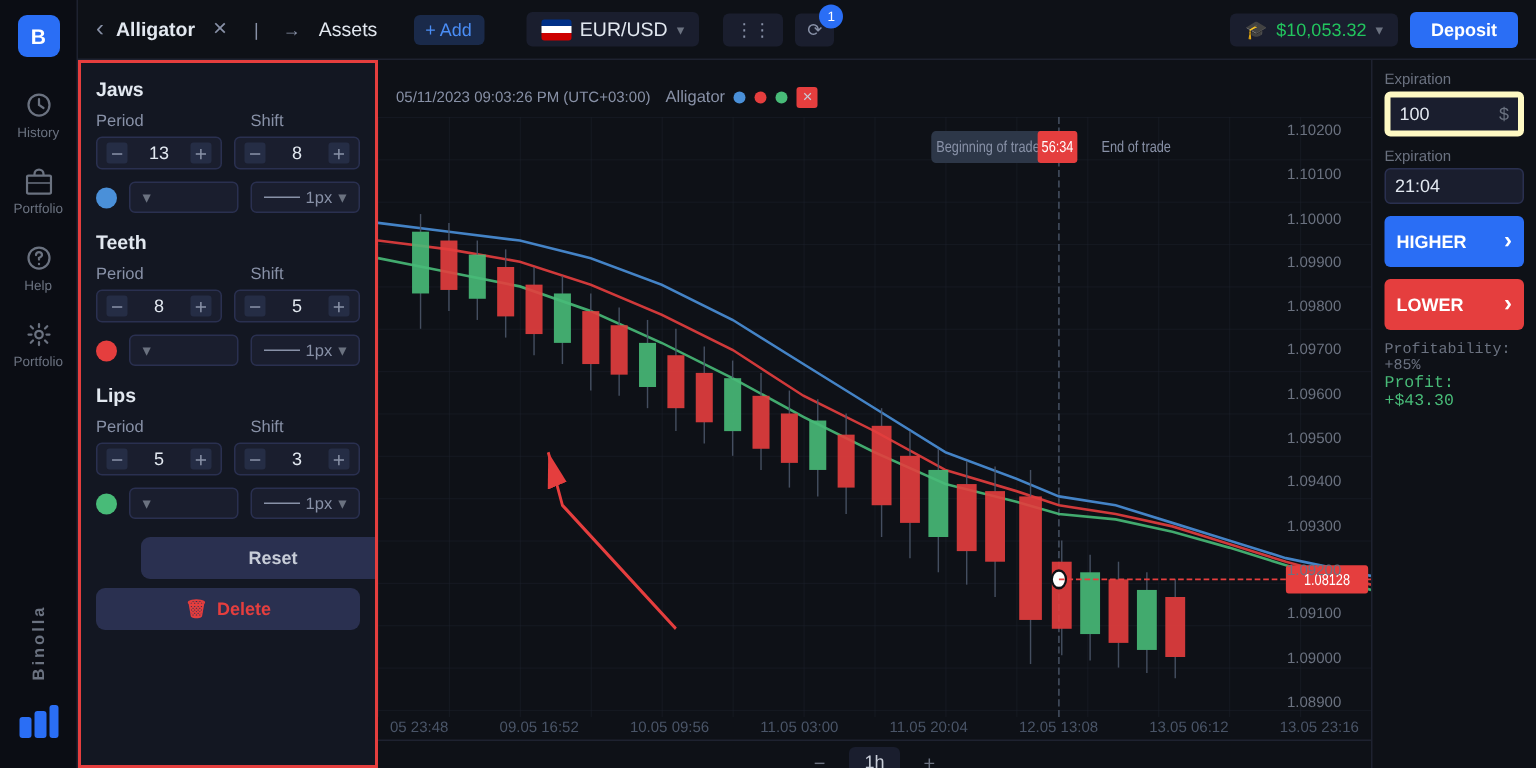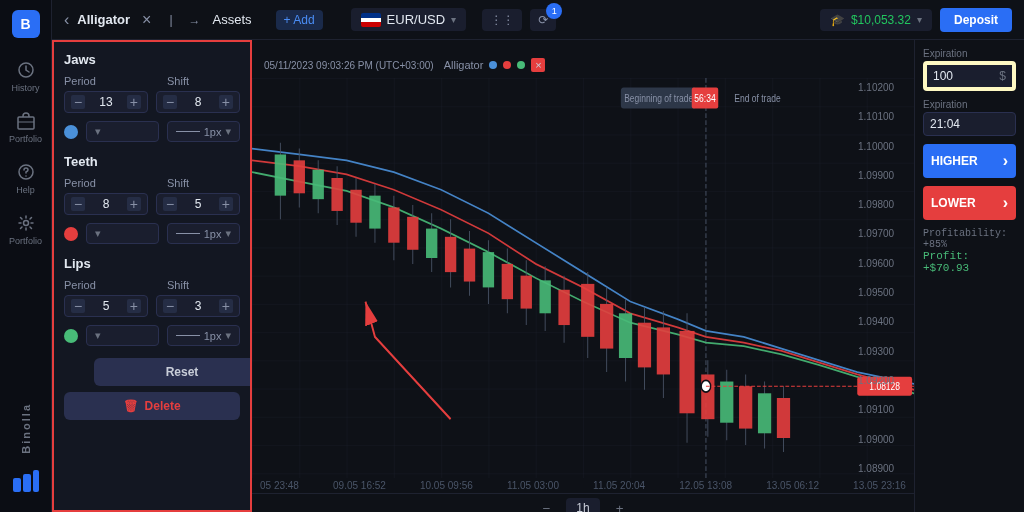--- a/index.html
+++ b/index.html
@@ -807,17 +807,17 @@
       <button class="higher-btn">
         <span>Higher</span>
         <span style="font-size:16px">›</span>
       </button>
       <button class="lower-btn">
         <span>Lower</span>
         <span style="font-size:16px">›</span>
       </button>
       <div class="profit-info">
         <div>Profitability: +85%</div>
-        <div class="profit-green">Profit: +$70.93</div>
+        <div class="profit-green">Profit: +$43.30</div>
       </div>
     </div>
   </div>
 </div>
 
 </body></html>

